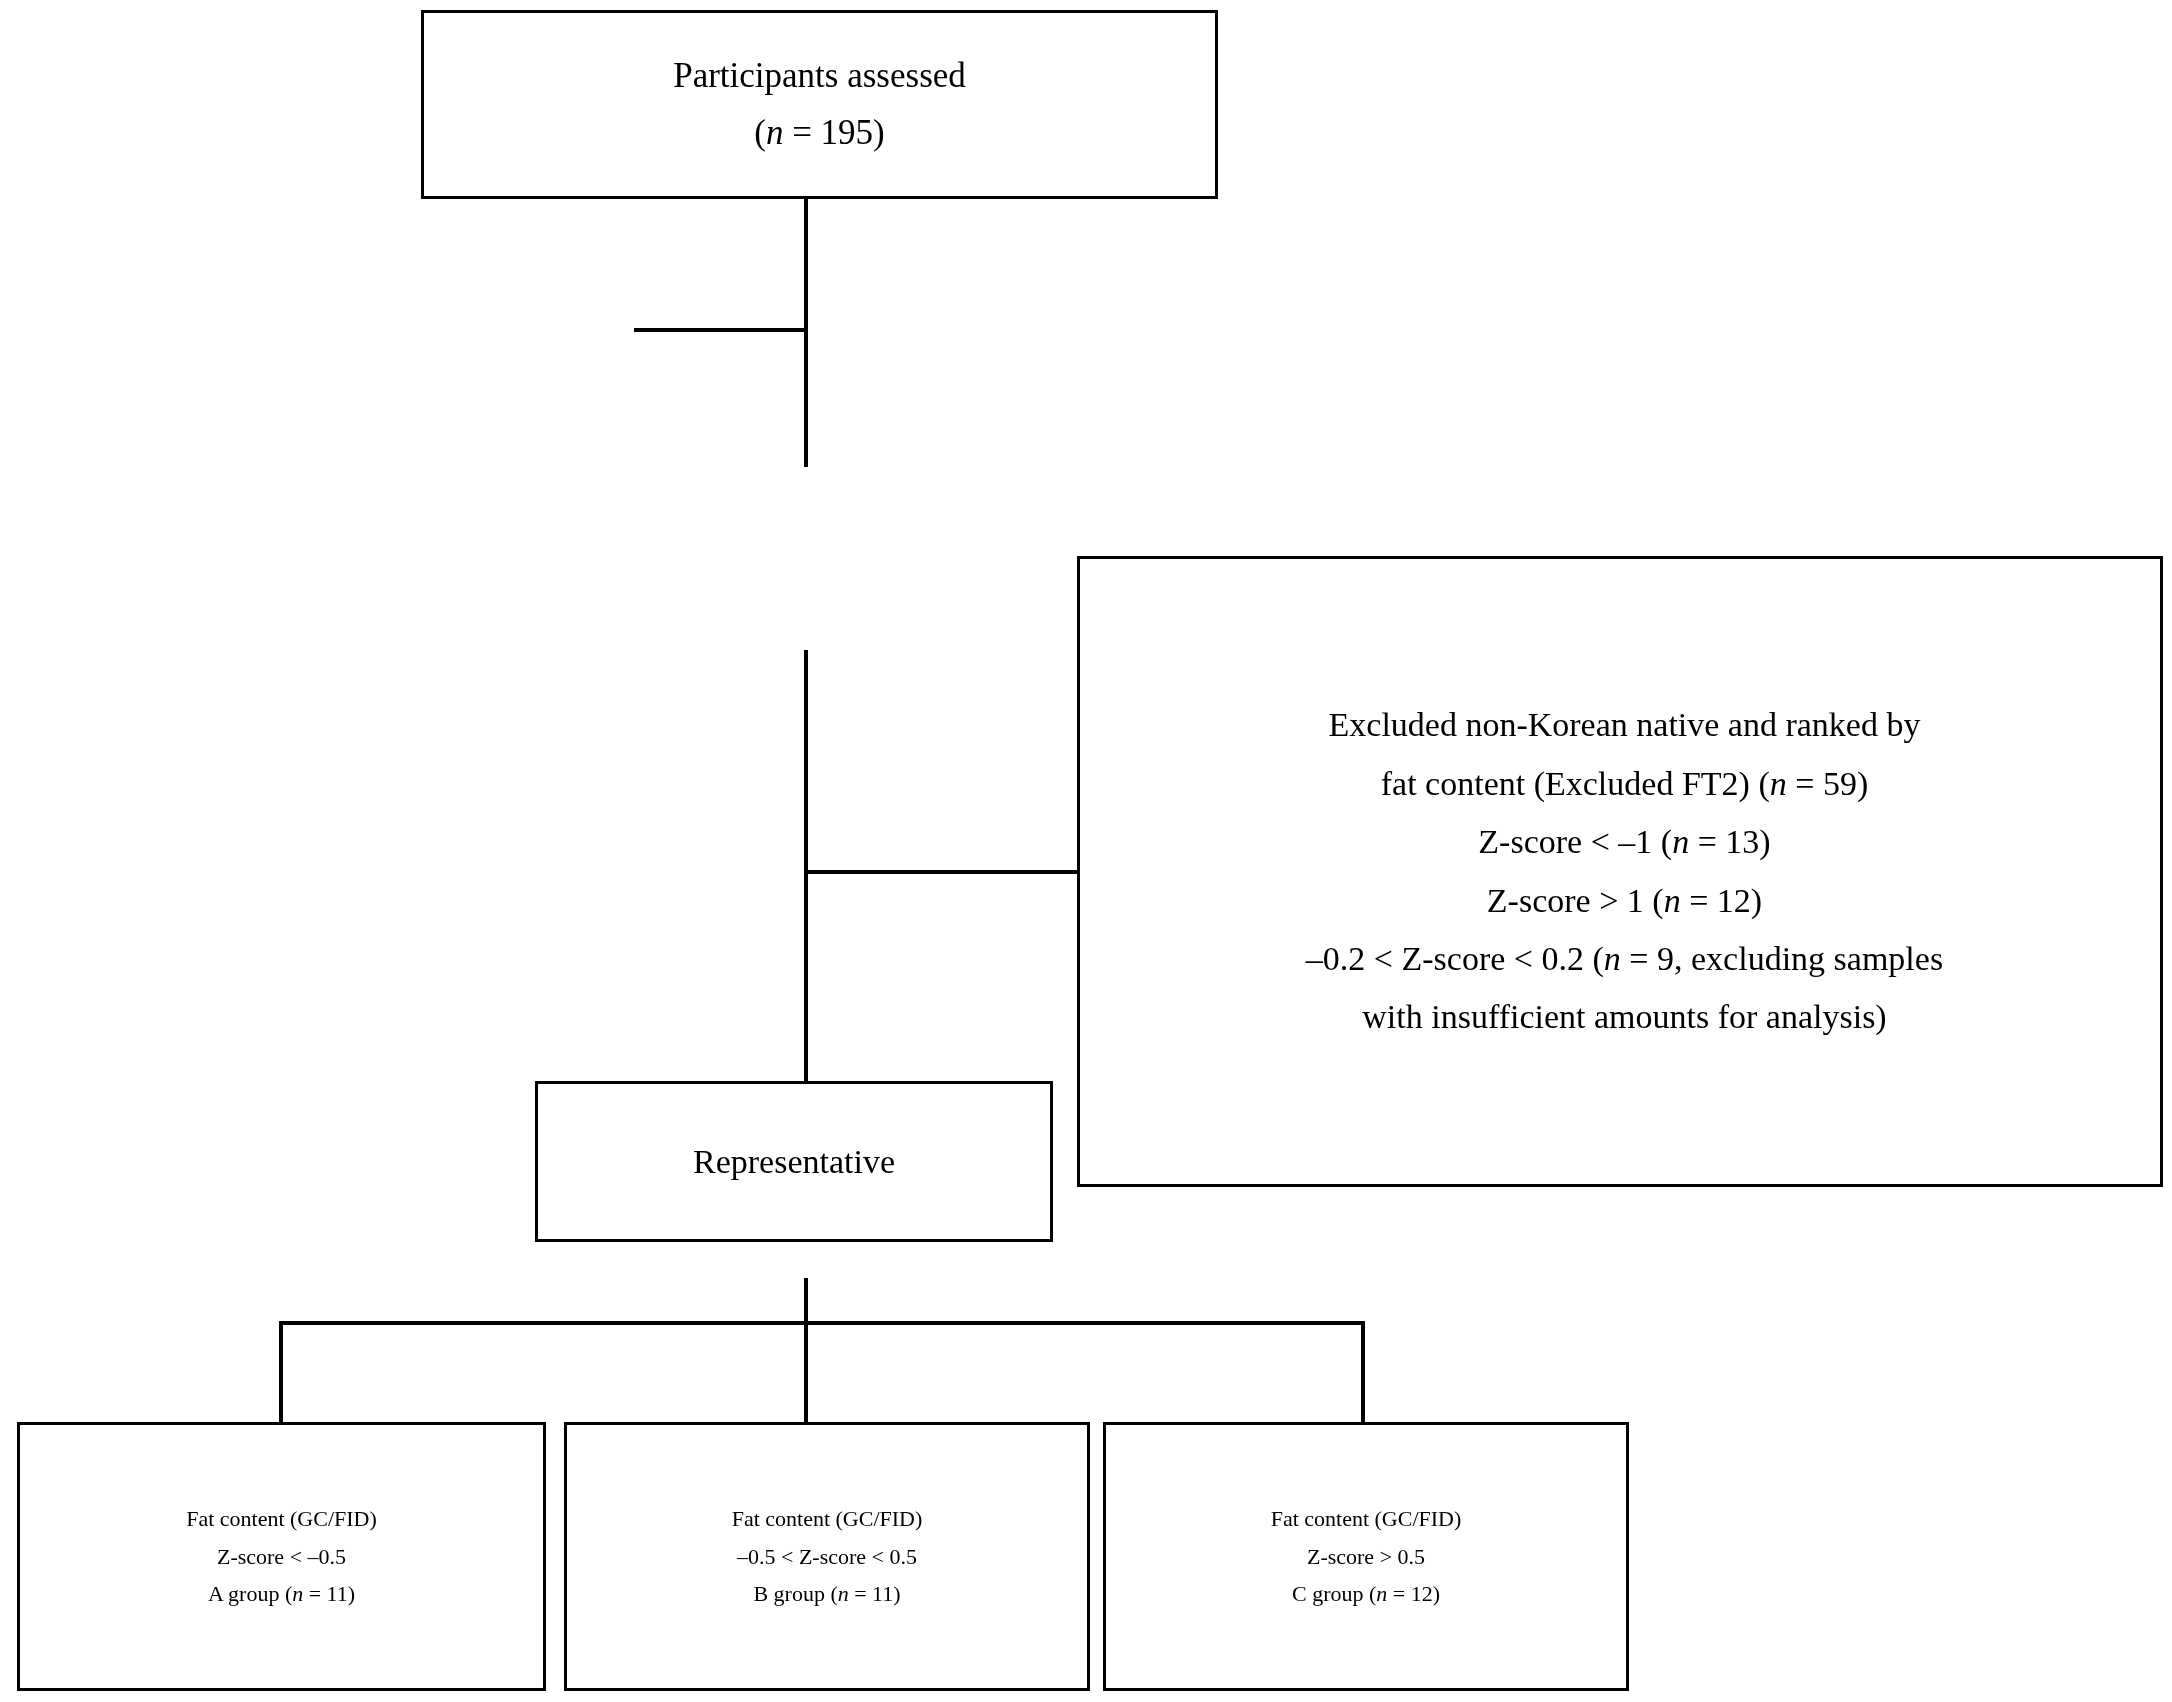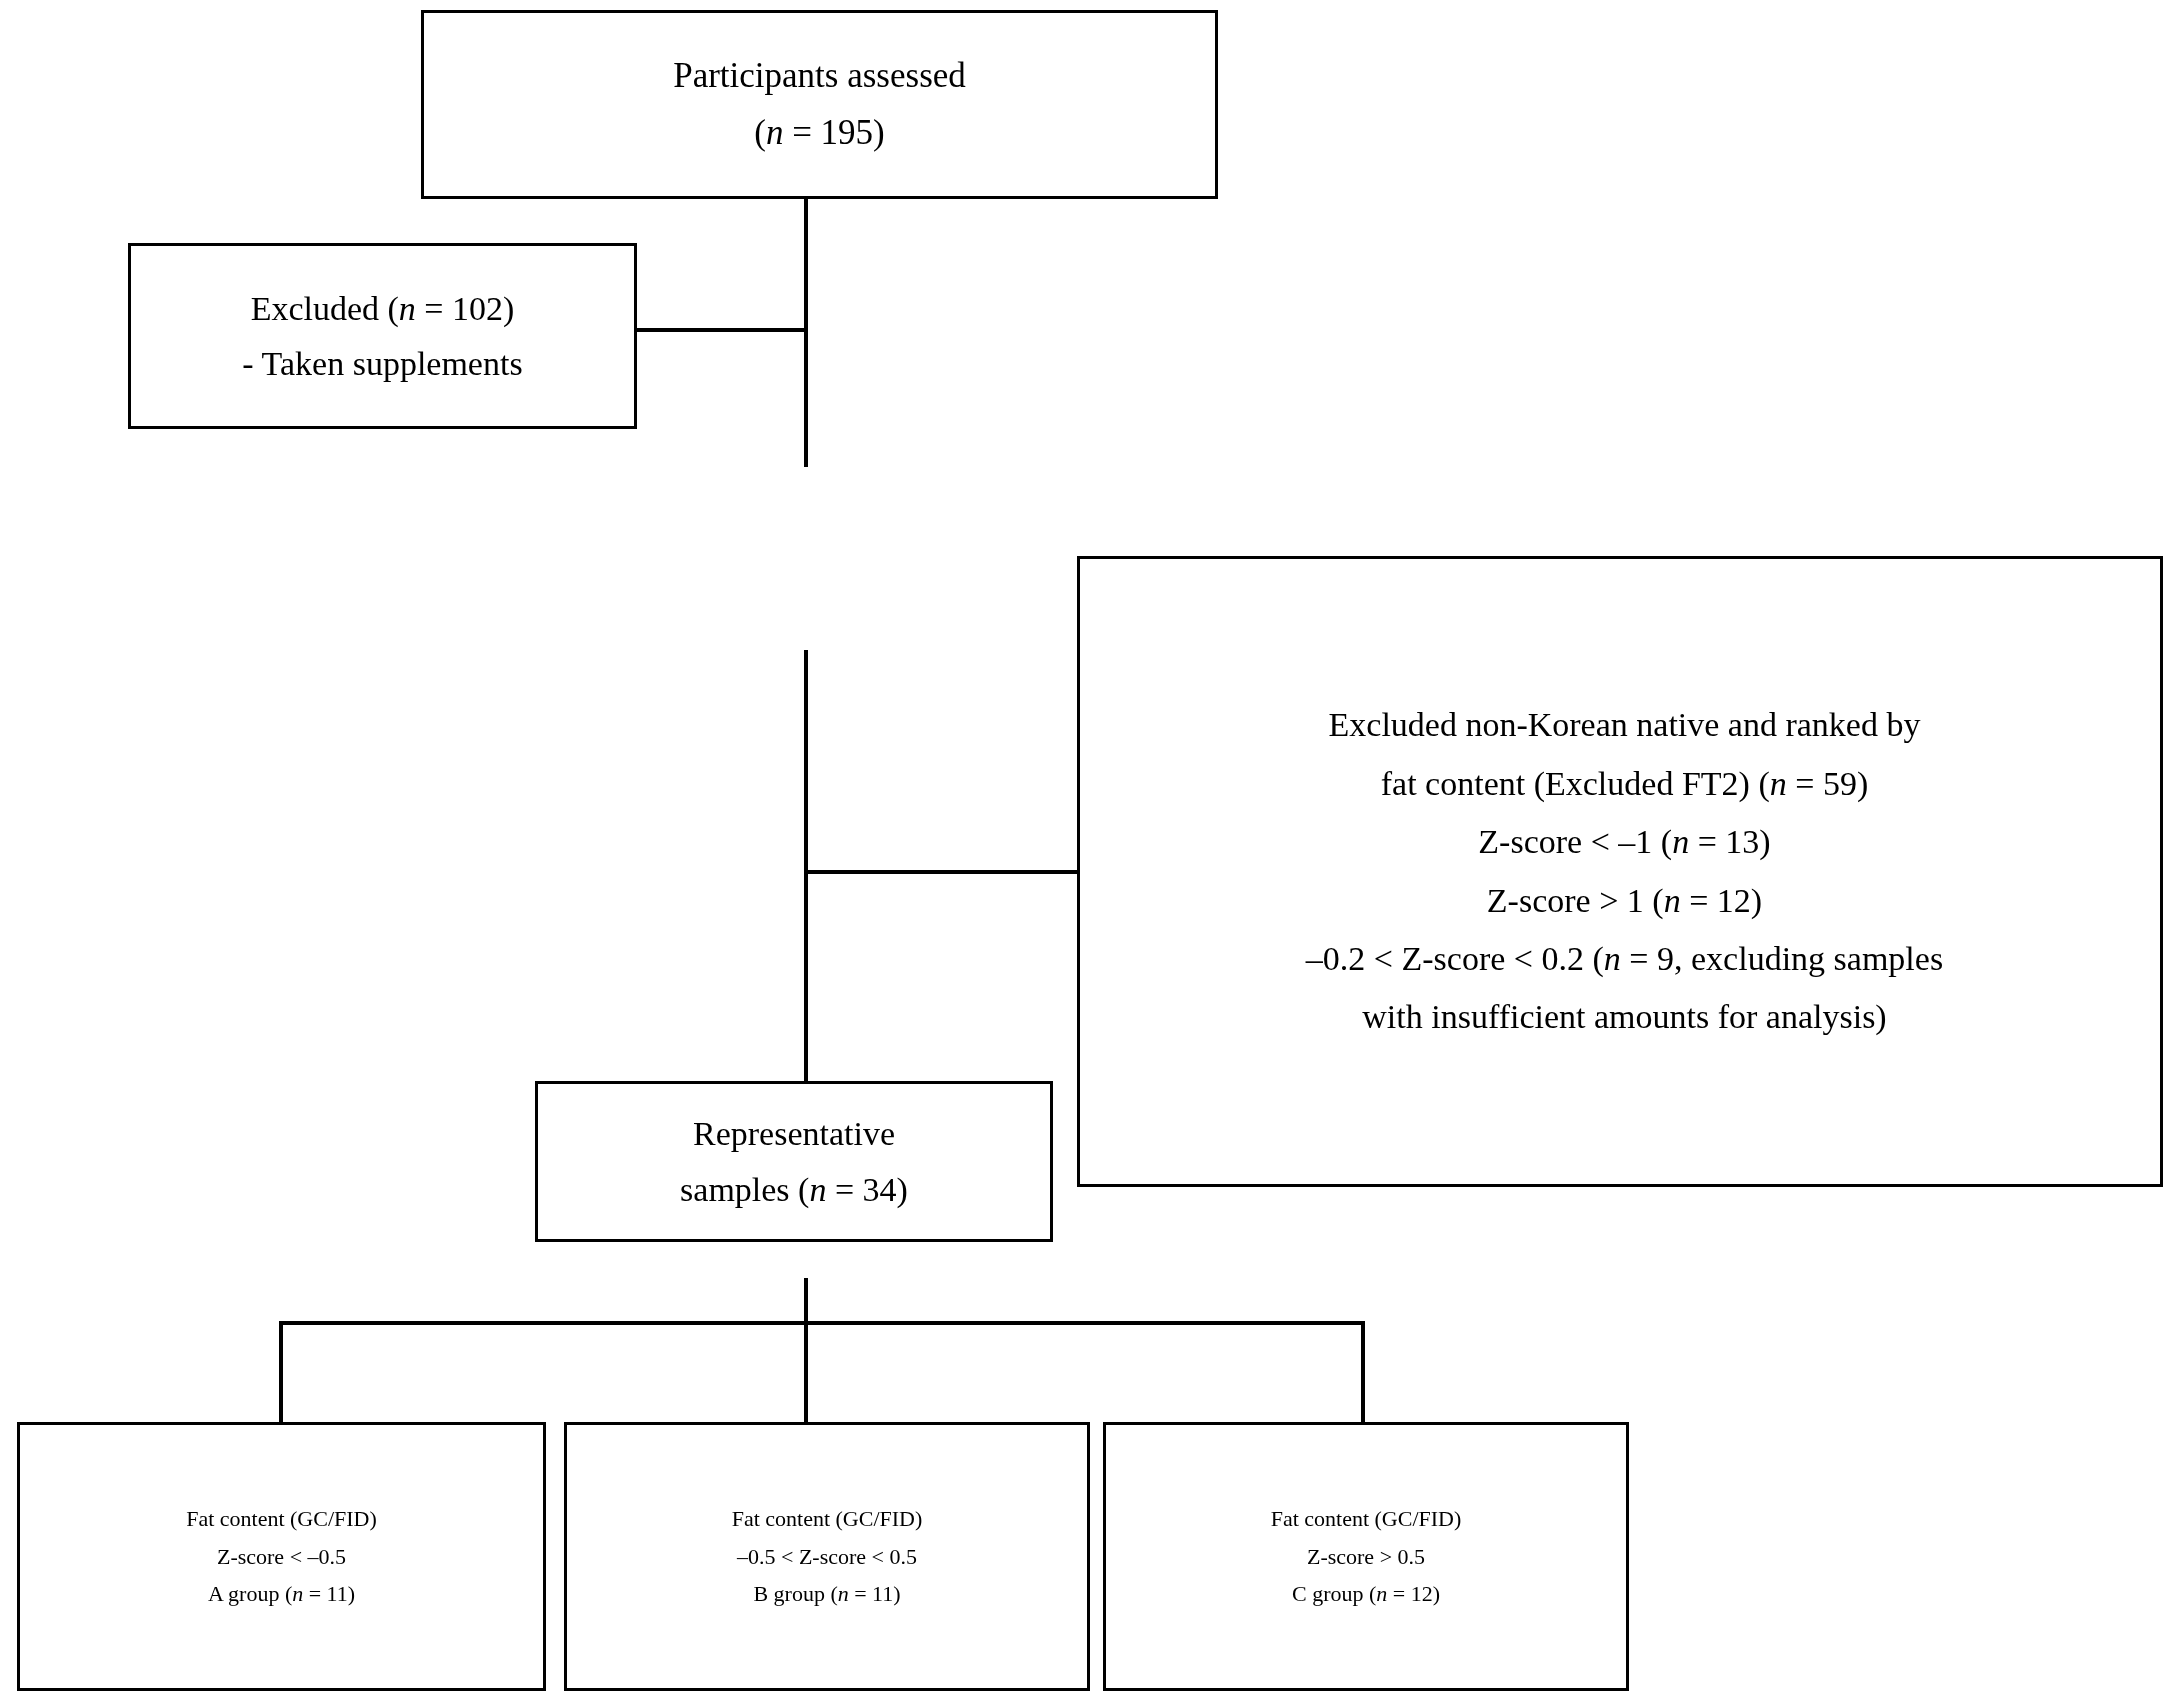--- a/index.html
+++ b/index.html
@@ -74,38 +74,33 @@
 
   <div class="line" style="left:804px; top:1321px; width:3.9px; height:102px;"></div>
 
   <div class="line" style="left:1361px; top:1321px; width:3.9px; height:102px;"></div>
 
   <div class="box" id="box-assessed">
     <span class="ln">Participants assessed</span>
     <span class="ln"><span>(</span><em class="it">n</em><span> = 195)</span></span>
   </div>
 
-  <div class="box" id="box-excluded">
-    <span class="ln"><span>Excluded (</span><em class="it">n</em><span> = 102)</span></span>
-    <span class="ln">- Taken supplements</span>
-  </div>
 
 
   <div class="box" id="box-excluded2">
     <span class="ln">Excluded non-Korean native and ranked by</span>
     <span class="ln"><span>fat content (Excluded FT2) (</span><em class="it">n</em><span> = 59)</span></span>
     <span class="ln"><span>Z-score &lt; –1 (</span><em class="it">n</em><span> = 13)</span></span>
     <span class="ln"><span>Z-score &gt; 1 (</span><em class="it">n</em><span> = 12)</span></span>
     <span class="ln"><span>–0.2 &lt; Z-score &lt; 0.2 (</span><em class="it">n</em><span> = 9, excluding samples</span></span>
     <span class="ln">with insufficient amounts for analysis)</span>
   </div>
 
   <div class="box" id="box-repsamples">
     <span class="ln">Representative</span>
-    <span class="ln"><span>samples (</span><em class="it">n</em><span> = 34)</span></span>
   </div>
 
   <div class="box" id="box-groupA">
     <span class="ln">Fat content (GC/FID)</span>
     <span class="ln">Z-score &lt; –0.5</span>
     <span class="ln"><span>A group (</span><em class="it">n</em><span> = 11)</span></span>
   </div>
 
   <div class="box" id="box-groupB">
     <span class="ln">Fat content (GC/FID)</span>

